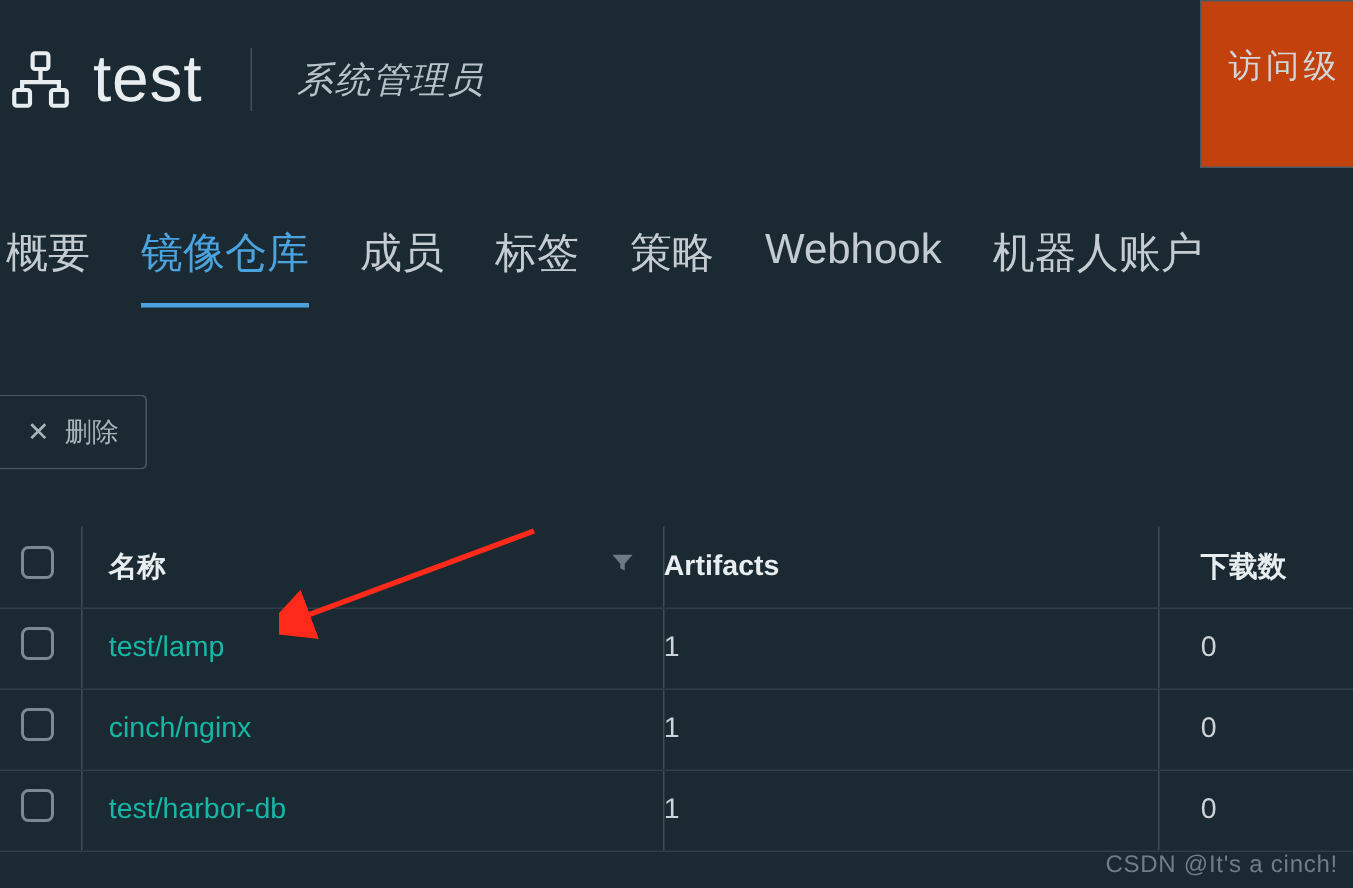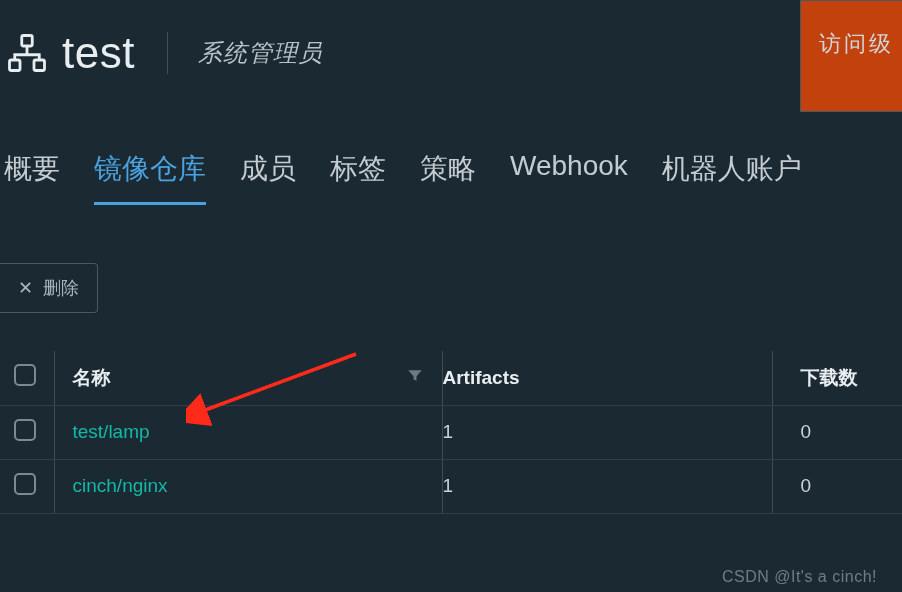--- a/index.html
+++ b/index.html
@@ -122,21 +122,21 @@
   }
   .link { color: #14b8a6; cursor: pointer; }
   .arrow {
     position: absolute;
     pointer-events: none;
     z-index: 5;
   }
   .watermark {
     position: absolute;
     bottom: 6px;
-    right: 25px;
+    right: 10px;
     font-size: 16px;
     color: #6f7d85;
     letter-spacing: 0.5px;
   }
 </style>
 </head>
 <body>
 
 <div class="header">
   <span class="project-icon">
@@ -201,20 +201,26 @@
         <td class="col-name sep-l"><span class="link">test/lamp</span></td>
         <td class="col-art sep-l">1</td>
         <td class="col-dl sep-l">0</td>
       </tr>
       <tr>
         <td class="col-check"><span class="checkbox"></span></td>
         <td class="col-name sep-l"><span class="link">cinch/nginx</span></td>
         <td class="col-art sep-l">1</td>
         <td class="col-dl sep-l">0</td>
       </tr>
+      <tr>
+        <td class="col-check"><span class="checkbox"></span></td>
+        <td class="col-name sep-l"><span class="link">test/harbor-db</span></td>
+        <td class="col-art sep-l">1</td>
+        <td class="col-dl sep-l">0</td>
+      </tr>
     </tbody>
 </table>
 
 <svg class="arrow" style="left:186px; top:346px;" width="180" height="80">
   <defs>
     <marker id="ah" markerWidth="10" markerHeight="10" refX="2" refY="5" orient="auto">
       <path d="M0,0 L10,5 L0,10 z" fill="#ff2a1a"></path>
     </marker>
   </defs>
   <line x1="170" y1="8" x2="14" y2="66" stroke="#ff2a1a" stroke-width="3.5" marker-end="url(#ah)"></line>

